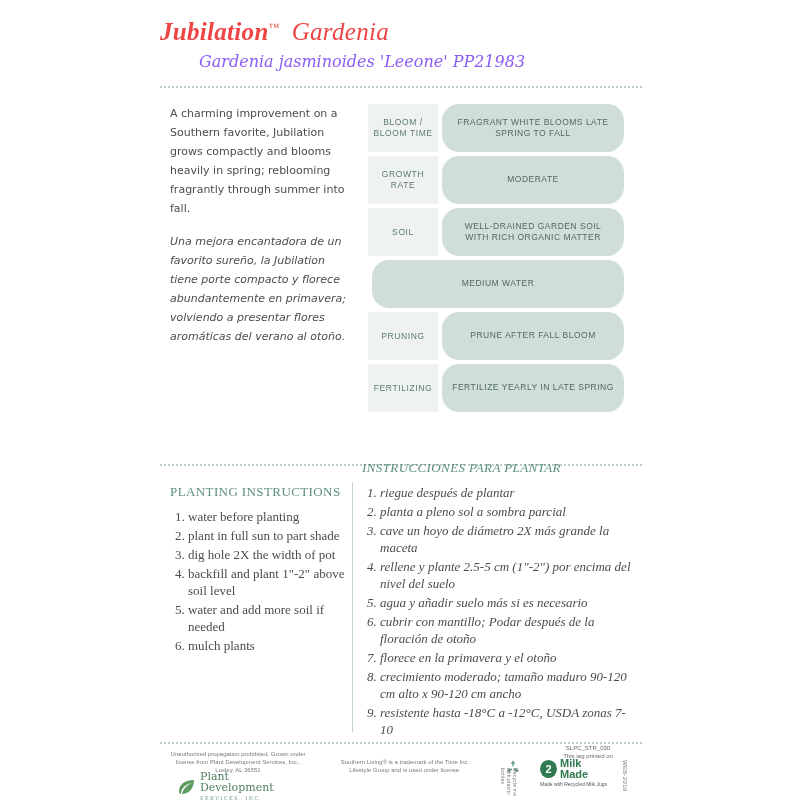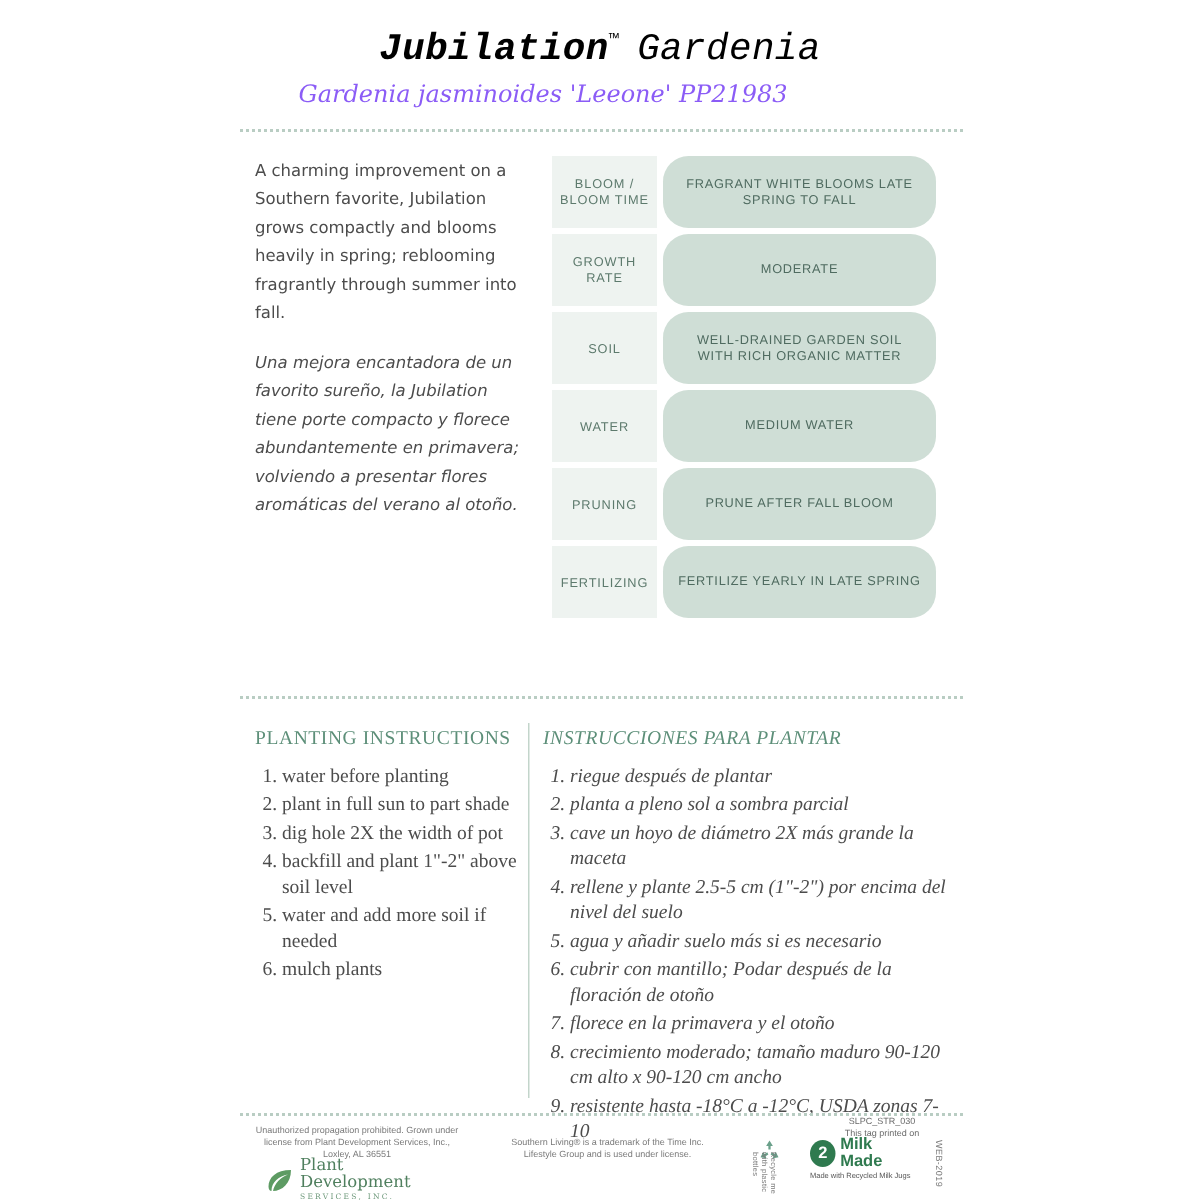--- a/index.html
+++ b/index.html
@@ -24,27 +24,26 @@
   }
 
   
   .header {
     position: absolute;
     left: 160px;
     top: 18px;
     width: 480px;
   }
   .title-line {
-    font-family: Liberation Mono, monospace;
+    font-family: Liberation Serif, serif;
     font-style: italic;
     font-size: 25px;
-    color: #000000;
+    color: #ef4444;
     letter-spacing: 0.3px;
     white-space: nowrap;
-    text-align: center;
   }
   .title-main {
     font-weight: bold;
   }
   .title-tm {
     font-size: 11px;
     vertical-align: super;
     font-style: normal;
   }
   .title-genus {
@@ -134,21 +133,21 @@
     left: 352px;
     top: 482px;
     height: 250px;
     border-left: 1px solid #c3d5cb;
   }
   .instr {
     position: absolute;
     font-family: Liberation Serif, serif;
   }
   .instr-en { left: 170px; top: 484px; width: 176px; }
-  .instr-es { left: 362px; top: 484px; width: 272px; }
+  .instr-es { left: 362px; top: 460px; width: 272px; }
   .instr h3 {
     margin: 0 0 8px 0;
     font-size: 13px;
     font-weight: normal;
     color: #5d8f79;
     letter-spacing: 0.4px;
   }
   .instr-es h3 { font-style: italic; }
   .instr ol {
     margin: 0;
@@ -308,21 +307,20 @@
     </div>
     <div class="care-row">
       <div class="care-label">GROWTH RATE</div>
       <div class="care-value">MODERATE</div>
     </div>
     <div class="care-row">
       <div class="care-label">SOIL</div>
       <div class="care-value">WELL-DRAINED GARDEN SOIL WITH RICH ORGANIC MATTER</div>
     </div>
     <div class="care-row">
-      <div class="care-label">WATER</div>
       <div class="care-value">MEDIUM WATER</div>
     </div>
     <div class="care-row">
       <div class="care-label">PRUNING</div>
       <div class="care-value">PRUNE AFTER FALL BLOOM</div>
     </div>
     <div class="care-row">
       <div class="care-label">FERTILIZING</div>
       <div class="care-value">FERTILIZE YEARLY IN LATE SPRING</div>
     </div>

